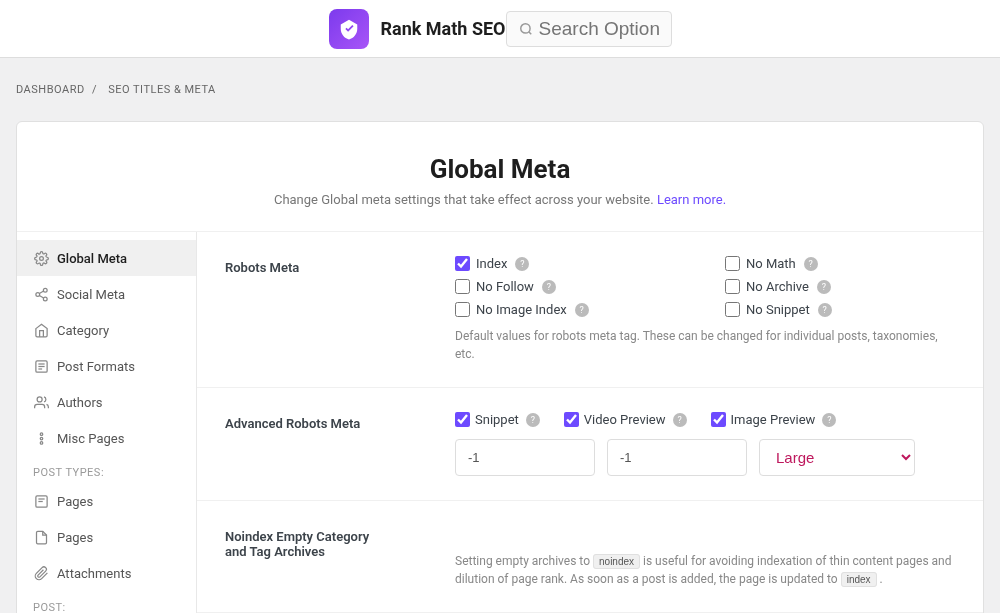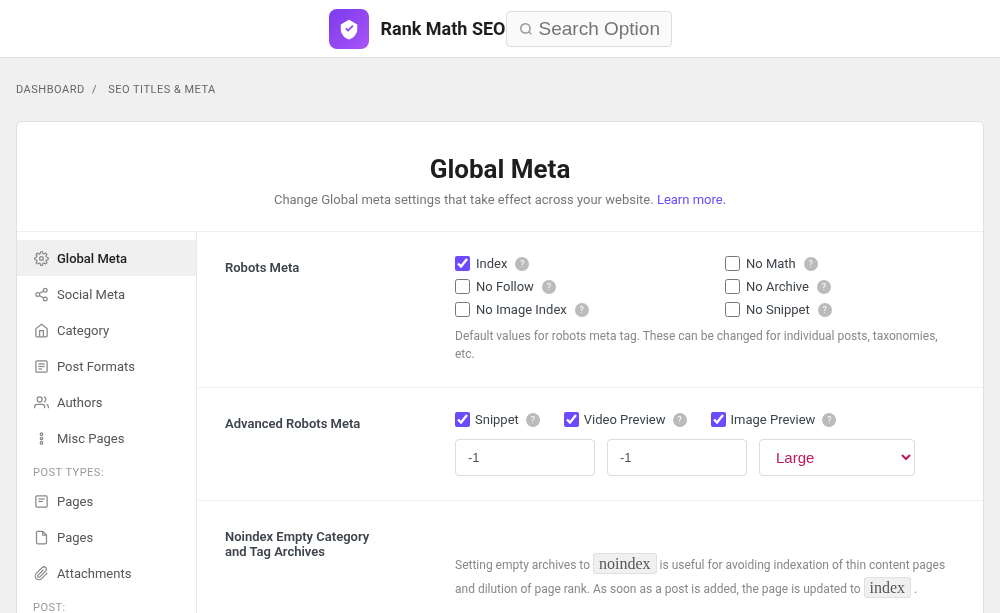--- a/index.html
+++ b/index.html
@@ -95,22 +95,22 @@
     .toggle input { opacity: 0; width: 0; height: 0; }
     .slider {
       position: absolute; cursor: pointer; top: 0; left: 0; right: 0; bottom: 0;
       background-color: #7c3aed; border-radius: 24px; transition: 0.3s;
     }
     .slider:before {
       position: absolute; content: ""; height: 18px; width: 18px;
       left: 24px; bottom: 3px; background: white; border-radius: 50%; transition: 0.3s;
     }
     .code-tag {
-      font-family: Liberation Serif, serif; background: #f0f0f0; border: 1px solid #e0e0e0;
-      padding: 1px 5px; border-radius: 3px; font-size: 16px; color: #555;
+      font-family: Liberation Sans, sans-serif; background: #f0f0f0; border: 1px solid #e0e0e0;
+      padding: 1px 5px; border-radius: 3px; font-size: 10px; color: #555;
     }
   </style>
 </head>
 <body>
 
 <div class="header">
   <div class="header-left">
     <div class="header-logo">
       <svg viewBox="0 0 24 24">
         <path d="M12 2L3 7v5c0 5.25 3.75 10.15 9 11.35C17.25 22.15 21 17.25 21 12V7l-9-5zm-1 13l-3-3 1.41-1.41L11 12.17l4.59-4.58L17 9l-6 6z"></path>

